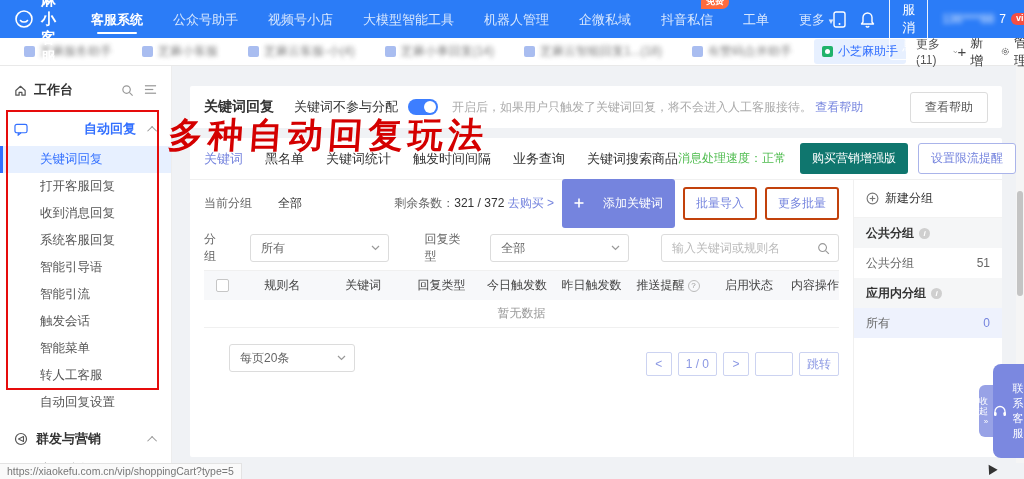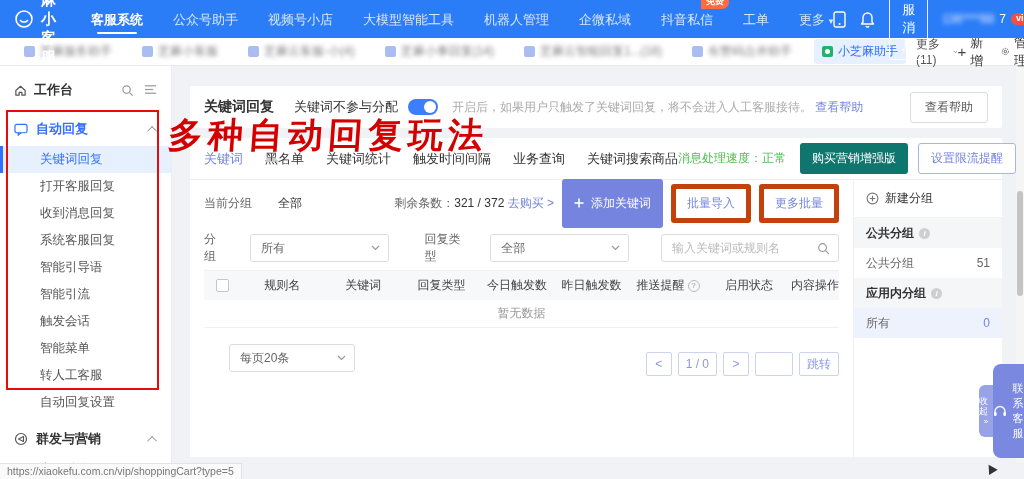--- a/index.html
+++ b/index.html
@@ -37,21 +37,21 @@
   .tabbar-right { margin-left:auto; display:flex; align-items:center; gap:18px; }
   .tb-action { display:flex; align-items:center; gap:4px; font-size:13px; color:#333; cursor:pointer; }
 
   
   .sidebar { position:absolute; top:66px; left:0; width:172px; height:397px; background:#fff; border-right:1px solid #ededed; padding-top:8px; z-index:10; }
   .wb-row { display:flex; align-items:center; height:32px; padding:0 14px; gap:7px; }
   .wb-label { font-size:13px; font-weight:bold; color:#333; flex:1; }
   .wb-icons { display:flex; gap:10px; }
   .side-group-hd { display:flex; align-items:center; height:34px; padding:0 14px; gap:8px; cursor:pointer; margin-top:6px; }
   .side-group-hd .gh-label { font-size:13px; flex:1; }
-  .side-group-hd.blue .gh-label { color:#3370ff; font-weight:bold; }
+  .side-group-hd.blue .gh-label { color:#3370ff; font-weight:bold;margin-left:48px; }
   .side-group-hd.dark .gh-label { color:#333; font-weight:bold; }
   .side-item { height:27px; line-height:27px; padding-left:40px; font-size:12.5px; color:#555; cursor:pointer; white-space:nowrap; }
   .side-item.active { background:#e7f0ff; color:#3370ff; border-left:3px solid #3370ff; padding-left:37px; }
   .chev-up { width:7px; height:7px; border-left:1.5px solid #999; border-top:1.5px solid #999; transform:rotate(45deg) translateY(2px); }
 
   
   .red-box { position:absolute; left:6px; top:110px; width:153px; height:280px; border:2px solid #e60c0c; z-index:15; pointer-events:none; }
   .red-note { position:absolute; left:168px; top:112px; z-index:16; font-family:"DejaVu Serif","Liberation Serif",serif; font-weight:bold; font-size:35px; color:#d40000; letter-spacing:5px; transform:skewX(-4deg); pointer-events:none; white-space:nowrap; }
 
   
@@ -77,22 +77,22 @@
   .btn-line { background:#fff; color:#7584de; border:1px solid #aab4ea; border-radius:3px; font-size:12px; padding:6px 12px; cursor:pointer; white-space:nowrap; }
   .body-split { flex:1; display:flex; min-height:0; }
   .left-pane { flex:1; padding:0 14px; display:flex; flex-direction:column; min-width:0; }
   .row1 { height:46px; display:flex; align-items:center; }
   .lbl { font-size:12px; color:#666; }
   .val { font-size:12px; color:#333; margin-left:26px; }
   .row1-right { margin-left:auto; display:flex; align-items:center; gap:8px; }
   .remain { font-size:12px; color:#666; white-space:nowrap; }
   .remain b { color:#333; font-weight:normal; }
   .buy-link { color:#7584de; cursor:pointer; }
-  .btn-add { background:#7584de; color:#fff; border:none; border-radius:3px; font-size:12px; padding:16px 12px; cursor:pointer; display:flex; align-items:center; gap:7px; white-space:nowrap; }
-  .btn-sm-line { background:#fff; color:#7584de; border:5px solid #c2410c; border-radius:3px; font-size:12px; padding:6px 11px; cursor:pointer; white-space:nowrap; }
+  .btn-add { background:#7584de; color:#fff; border:none; border-radius:3px; font-size:12px; padding:16px 12px; cursor:pointer; display:flex; align-items:center; gap:19px; white-space:nowrap; }
+  .btn-sm-line { background:#fff; color:#7584de; border:2px solid #c2410c; border-radius:3px; font-size:12px; padding:6px 11px; cursor:pointer; white-space:nowrap; }
   .row2 { height:44px; display:flex; align-items:center; gap:10px; }
   .select { height:28px; border:1px solid #dcdcdc; border-radius:3px; background:#fff; display:flex; align-items:center; padding:0 8px 0 10px; color:#666; font-size:12px; cursor:pointer;margin-left:25px; }
   .select .sel-txt { flex:1; }
   .sel-group { width:150px; margin-left:14px; }
   .sel-rtype { width:150px; margin-left:12px; }
   .search-box { width:178px; height:28px; border:1px solid #dcdcdc; border-radius:3px; background:#fff; display:flex; align-items:center; padding:0 8px 0 10px; margin-left:22px; }
   .search-box input { border:none; outline:none; flex:1; font-size:12px; color:#333; font-family:inherit; min-width:0; }
   .search-box input::placeholder { color:#bbb; }
   .thead { height:30px; background:#f7f8fa; display:flex; align-items:center; border-top:1px solid #f0f0f0; }
   .th { font-size:12px; color:#444; display:flex; align-items:center; justify-content:center; gap:3px; white-space:nowrap; }

